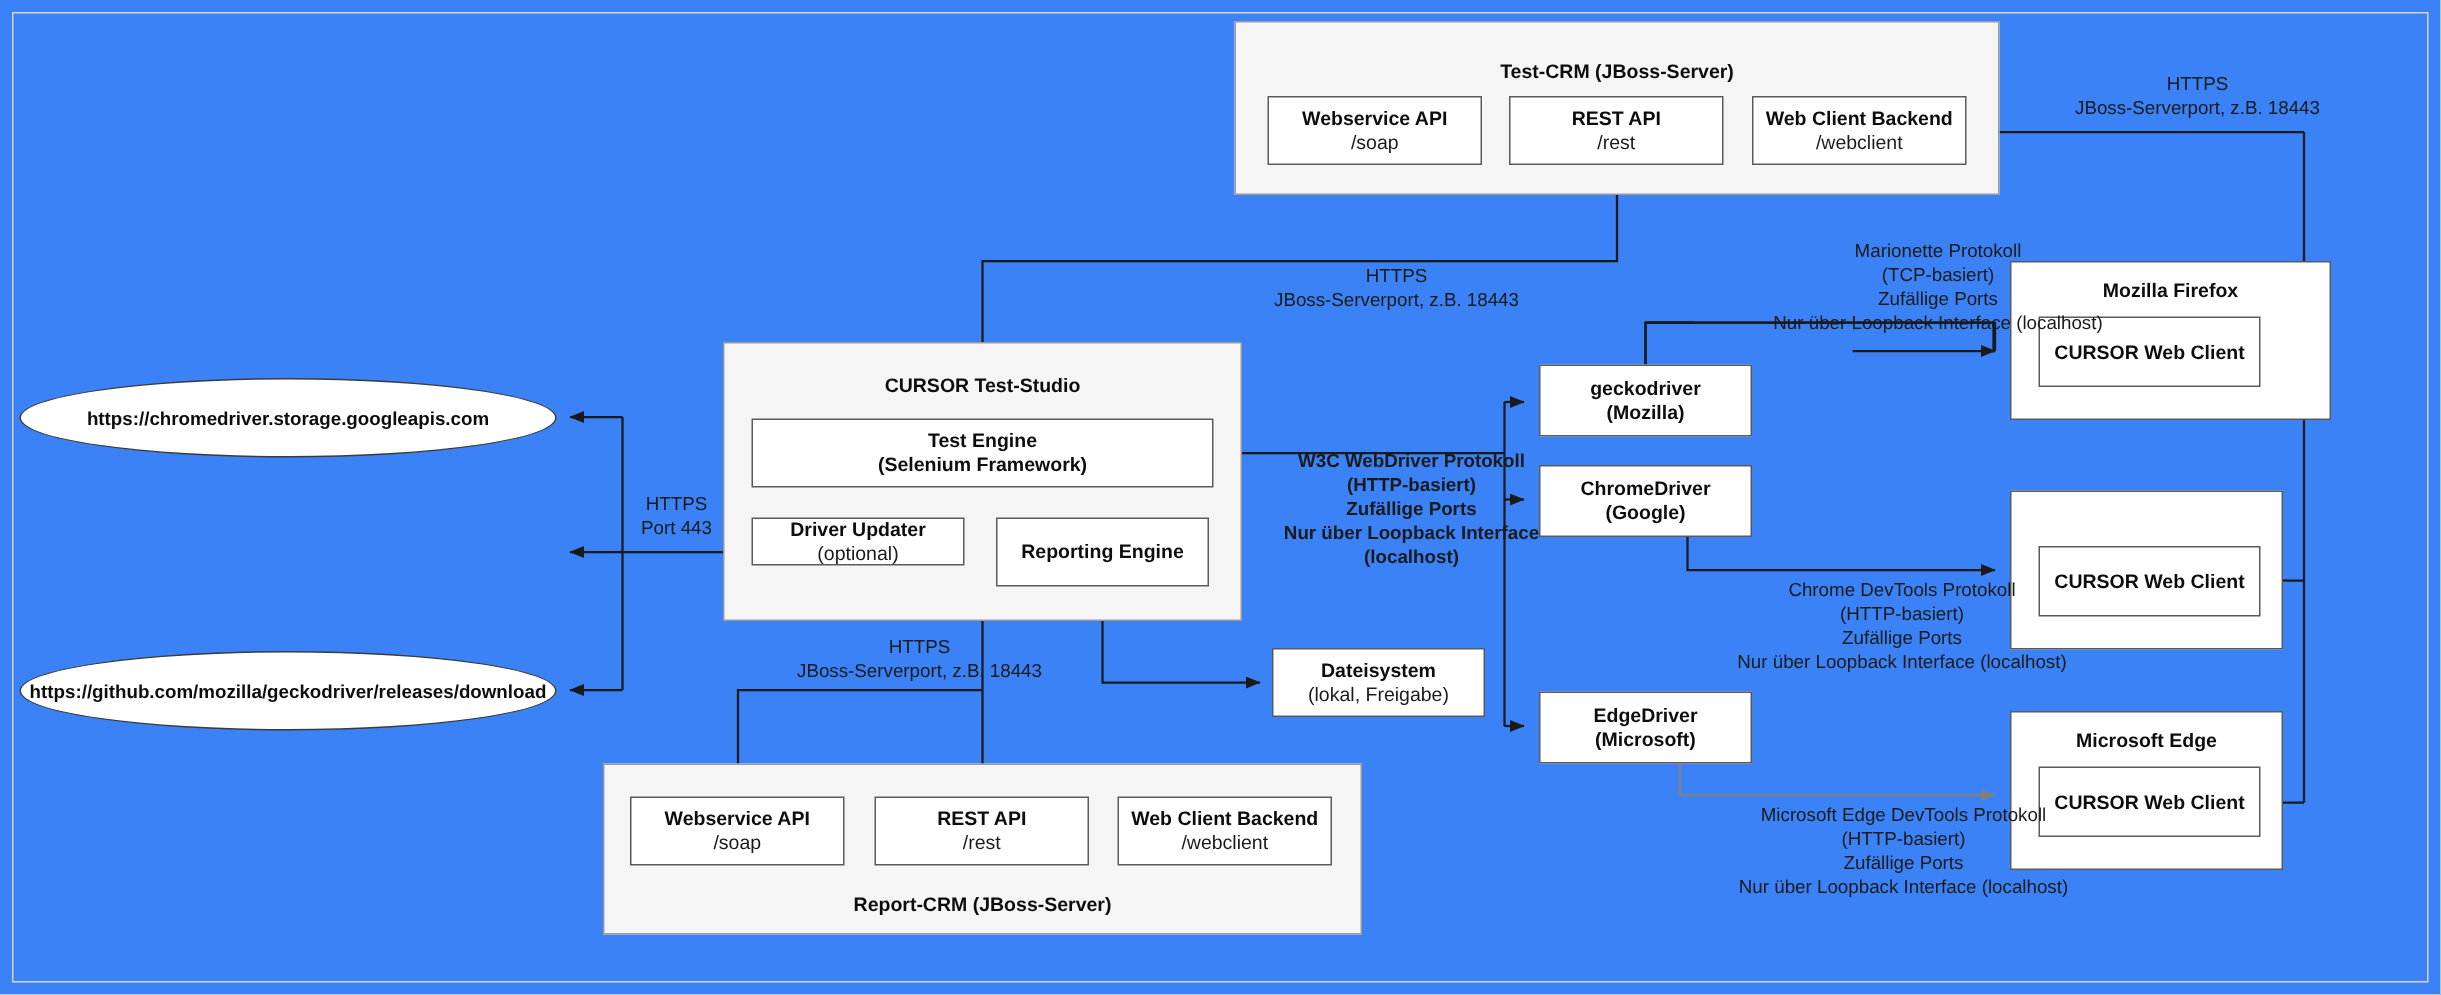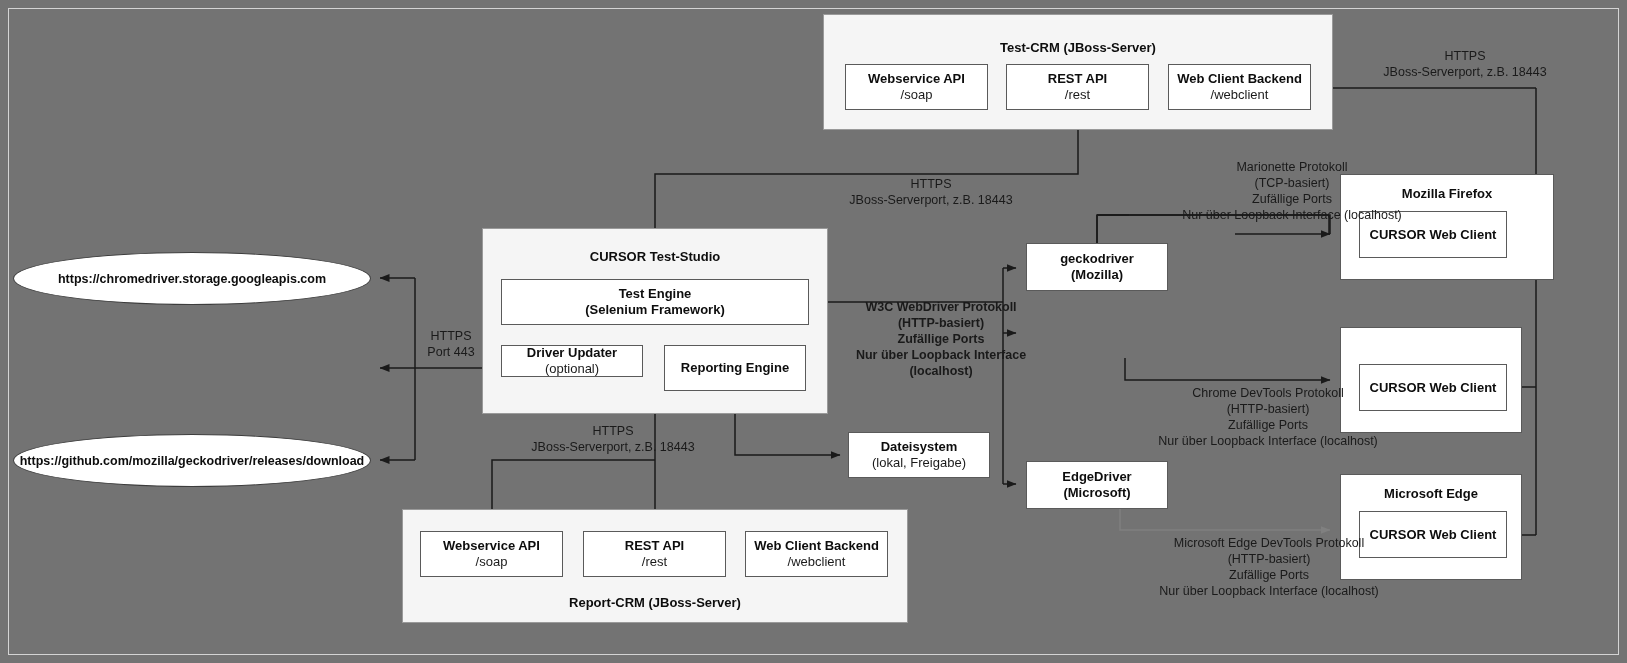--- a/index.html
+++ b/index.html
@@ -1,21 +1,21 @@
 <!DOCTYPE html>
 <html><head>
 <meta charset="utf-8">
 <title>CURSOR Test-Studio Architecture</title>
 <style>
   html,body{margin:0;padding:0;background:#ffffff;}
   body{font-family:"Liberation Sans", sans-serif;}
   #canvas{
     position:relative;
     width:1627px;height:663px;
-    background:#737373;
+    background:#3b82f6;
     overflow:hidden;
   }
   #canvas-border{
     position:absolute;left:8px;top:8px;width:1611px;height:647px;
     border:1px solid #d4d4d4;box-sizing:border-box;pointer-events:none;
   }
   svg#wires{position:absolute;left:0;top:0;width:1627px;height:663px;pointer-events:none;}
 
   .node{position:absolute;box-sizing:border-box;}
   .group{
@@ -155,20 +155,24 @@
     <span>https://chromedriver.storage.googleapis.com</span>
   </div>
   <div class="ellipse" style="left:13px;top:434px;width:358px;height:53px;">
     <span>https://github.com/mozilla/geckodriver/releases/download</span>
   </div>
 
   <div class="node box" style="left:1026px;top:243px;width:142px;height:48px;">
     <span class="t1">geckodriver</span>
     <span class="t1">(Mozilla)</span>
   </div>
+  <div class="node box" style="left:1026px;top:310px;width:142px;height:48px;">
+    <span class="t1">ChromeDriver</span>
+    <span class="t1">(Google)</span>
+  </div>
   <div class="node box" style="left:1026px;top:461px;width:142px;height:48px;">
     <span class="t1">EdgeDriver</span>
     <span class="t1">(Microsoft)</span>
   </div>
 
   <div class="node box" style="left:848px;top:432px;width:142px;height:46px;">
     <span class="t1">Dateisystem</span>
     <span class="t2">(lokal, Freigabe)</span>
   </div>
 

